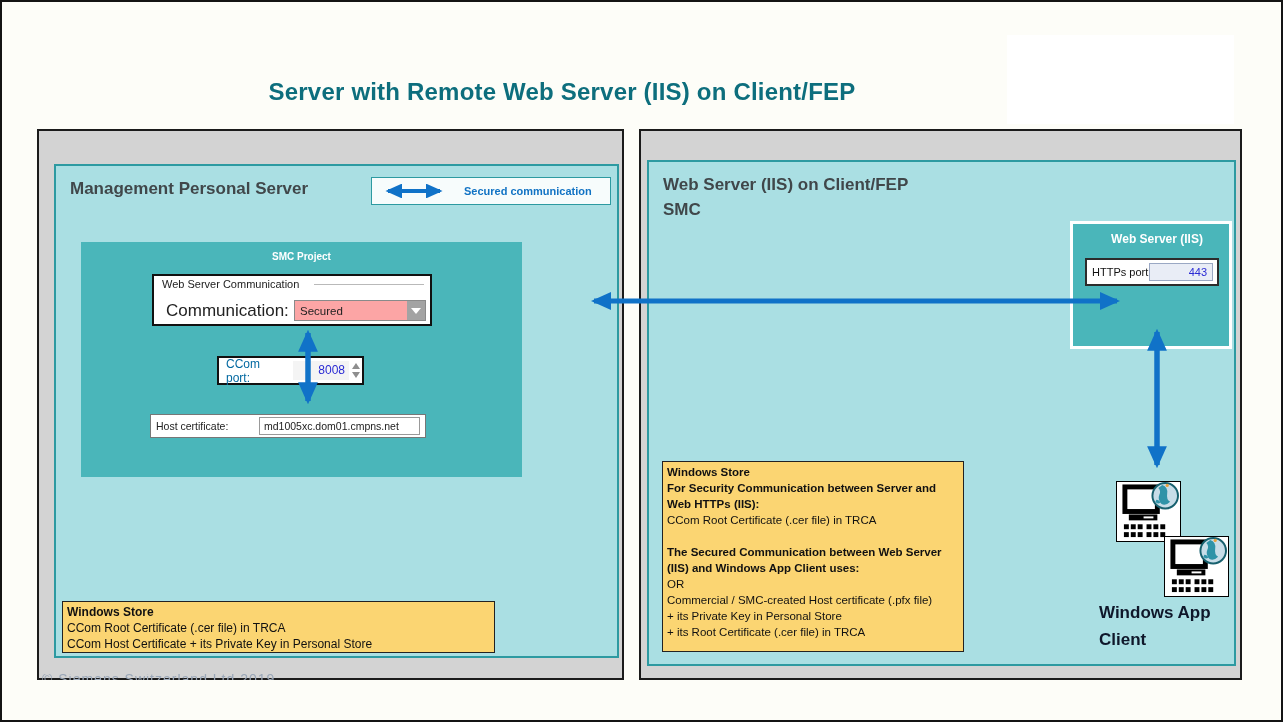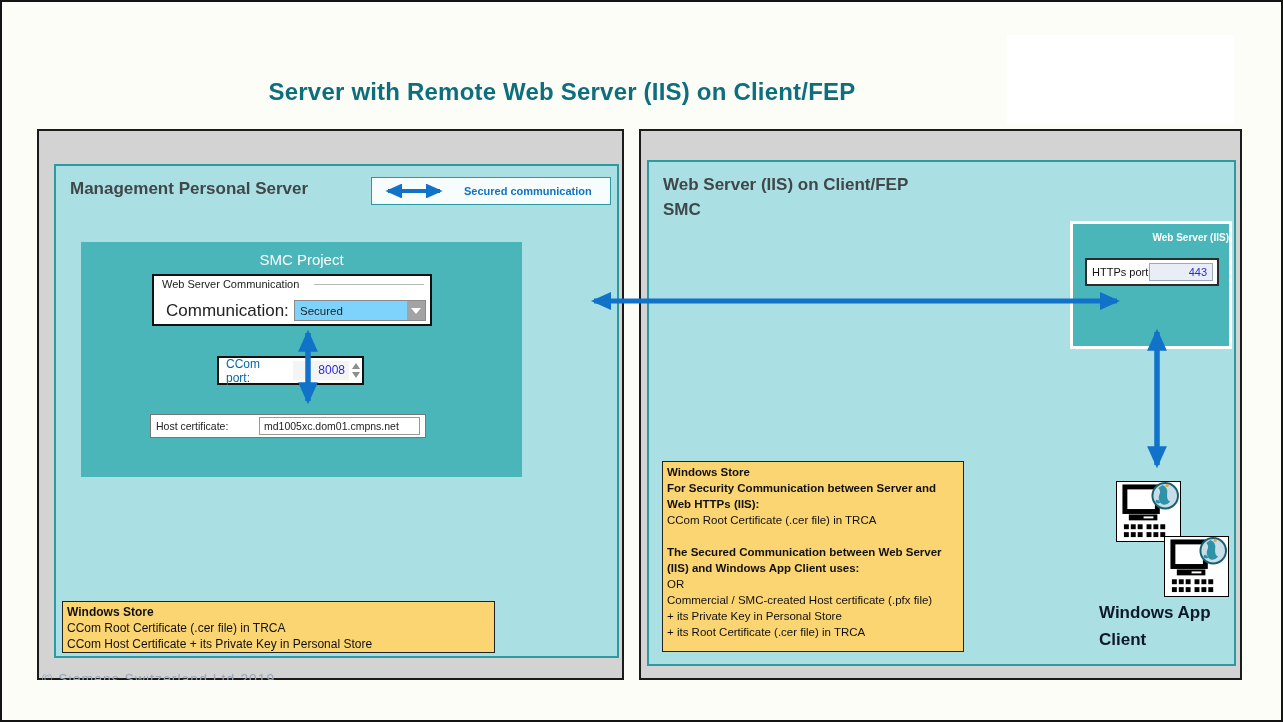--- a/index.html
+++ b/index.html
@@ -24,30 +24,30 @@
   .panel-header { position:absolute; left:14px; top:10px; font-size:17px; font-weight:bold; color:#40474a; line-height:25px; }
   
   .legend-box {
     position:absolute; left:315px; top:11px; width:240px; height:28px;
     background:#f7fcfc; border:1px solid #2d9aa1; display:flex; align-items:center;
   }
   .legend-box svg { margin-left:8px; }
   .legend-label { margin-left:16px; font-size:11px; font-weight:bold; color:#1273c4; }
   
   .smc-box { position:absolute; left:25px; top:76px; width:441px; height:235px; background:#4ab6ba; }
-  .smc-title { position:absolute; left:0; top:9px; width:100%; text-align:center; font-size:15px; font-weight:normal; color:#ffffff; }
+  .smc-title { position:absolute; left:0; top:9px; width:100%; text-align:center; font-size:10px; font-weight:bold; color:#ffffff; }
   
   .dialog { position:absolute; left:71px; top:32px; width:280px; height:52px; background:#ffffff; border:2px solid #111; }
   .group-label { position:absolute; left:6px; top:2px; font-size:11px; color:#222; background:#fff; padding:0 2px; z-index:2; }
   .group-line { position:absolute; left:160px; right:6px; top:8px; border-top:1px solid #b9b9b9; }
   .dlg-row { position:absolute; left:12px; top:24px; width:256px; height:21px; display:flex; align-items:center; }
   .dlg-label { font-size:17px; color:#222; }
   .dropdown {
     position:absolute; left:128px; top:0; width:132px; height:21px;
-    background:#7dd3fc; border:1px solid #8a8a8a; display:flex; align-items:center;
+    background:#fca5a5; border:1px solid #8a8a8a; display:flex; align-items:center;
   }
   .dropdown-value { flex:1; font-size:11.5px; color:#222; padding-left:5px; }
   .dropdown-btn { width:18px; height:100%; background:#a3a3a3; display:flex; align-items:center; justify-content:center; }
   .tri-down-white { width:0; height:0; border-left:5px solid transparent; border-right:5px solid transparent; border-top:6px solid #ffffff; }
   
   .ccom-box { position:absolute; left:136px; top:114px; width:147px; height:29px; background:#ffffff; border:2px solid #111; display:flex; align-items:center; }
   .ccom-label { font-size:12px; color:#0369a1; margin-left:7px; }
   .ccom-input { margin-left:6px; width:56px; height:19px; background:#f4f4f4; font-size:12px; color:#2a2ad4; text-align:right; line-height:19px; padding-right:4px; }
   .spinner { width:13px; height:21px; display:flex; flex-direction:column; align-items:center; justify-content:center; gap:3px; }
   .tri-up-gray { width:0; height:0; border-left:4px solid transparent; border-right:4px solid transparent; border-bottom:6px solid #8e8e8e; }
@@ -57,21 +57,21 @@
   .host-label { font-size:10.5px; color:#222; margin-left:5px; }
   .host-input { position:absolute; left:108px; top:2px; width:161px; height:18px; border:1px solid #999; font-size:10.5px; color:#222; line-height:17px; padding-left:4px; background:#fff; }
   
   .note { background:#fbd572; border:1px solid #222; font-size:12px; color:#111; line-height:16px; padding:2px 4px; }
   .note-left { position:absolute; left:6px; top:435px; width:433px; height:52px; }
   .note-right { position:absolute; left:13px; top:299px; width:302px; height:191px; font-size:11.5px; }
   .note-line { min-height:16px; }
   .b { font-weight:bold; }
   
   .ws-box { position:absolute; left:421px; top:59px; width:162px; height:128px; background:#4ab6ba; border:3px solid #ffffff; }
-  .ws-title { position:absolute; left:0; top:8px; width:100%; text-align:right; font-size:10px; font-weight:bold; color:#ffffff;padding-left:12px; }
+  .ws-title { position:absolute; left:0; top:8px; width:100%; text-align:center; font-size:12px; font-weight:bold; color:#ffffff;padding-left:12px; }
   .https-bar { position:absolute; left:12px; top:34px; width:134px; height:28px; background:#ffffff; border:2px solid #2c2c2c; display:flex; align-items:center; }
   .https-label { font-size:11px; color:#111; margin-left:5px; }
   .https-input { position:absolute; right:4px; width:64px; height:18px; background:#e9edf6; border:1px solid #9aa8c4; font-size:11px; color:#2a2ad4; text-align:right; line-height:16px; padding-right:5px; }
   
   .pc-icon { position:absolute; width:65px; height:61px; background:#ffffff; border:1px solid #000; }
   .pc-icon.one { left:467px; top:319px; }
   .pc-icon.two { left:515px; top:374px; }
   .client-label { position:absolute; left:450px; top:437px; font-size:17px; font-weight:bold; color:#0f172a; line-height:27px; }
   
   .arrow-overlay { position:absolute; left:0; top:0; width:1283px; height:722px; z-index:10; pointer-events:none; }

